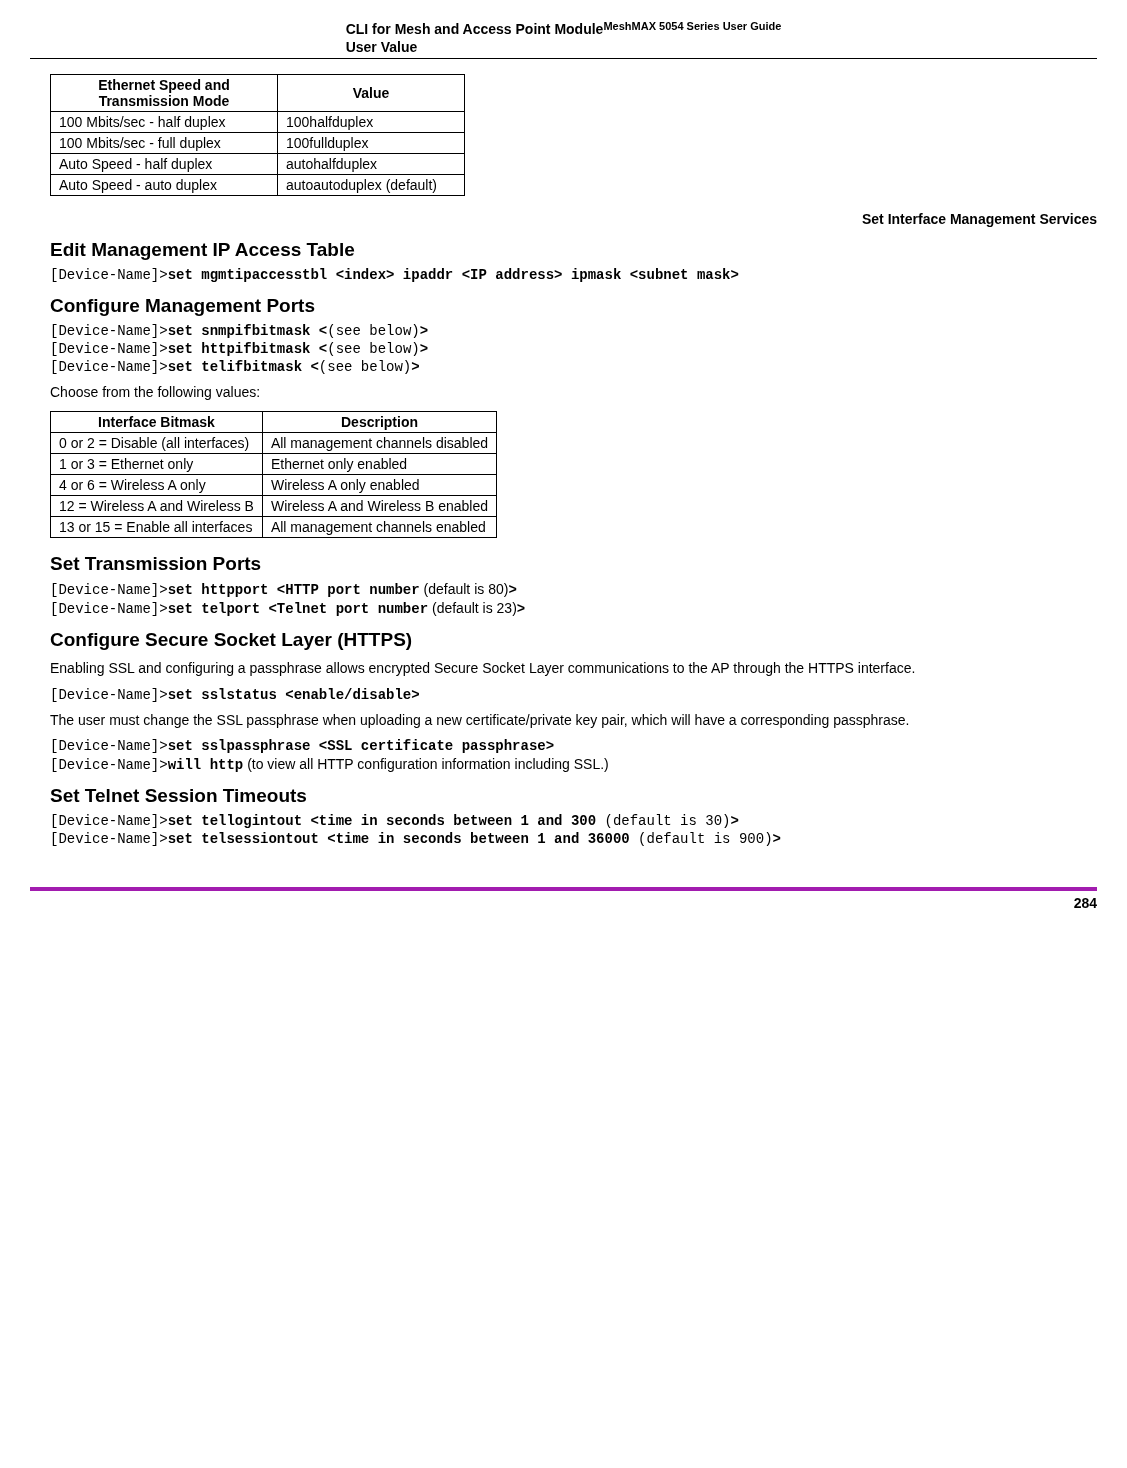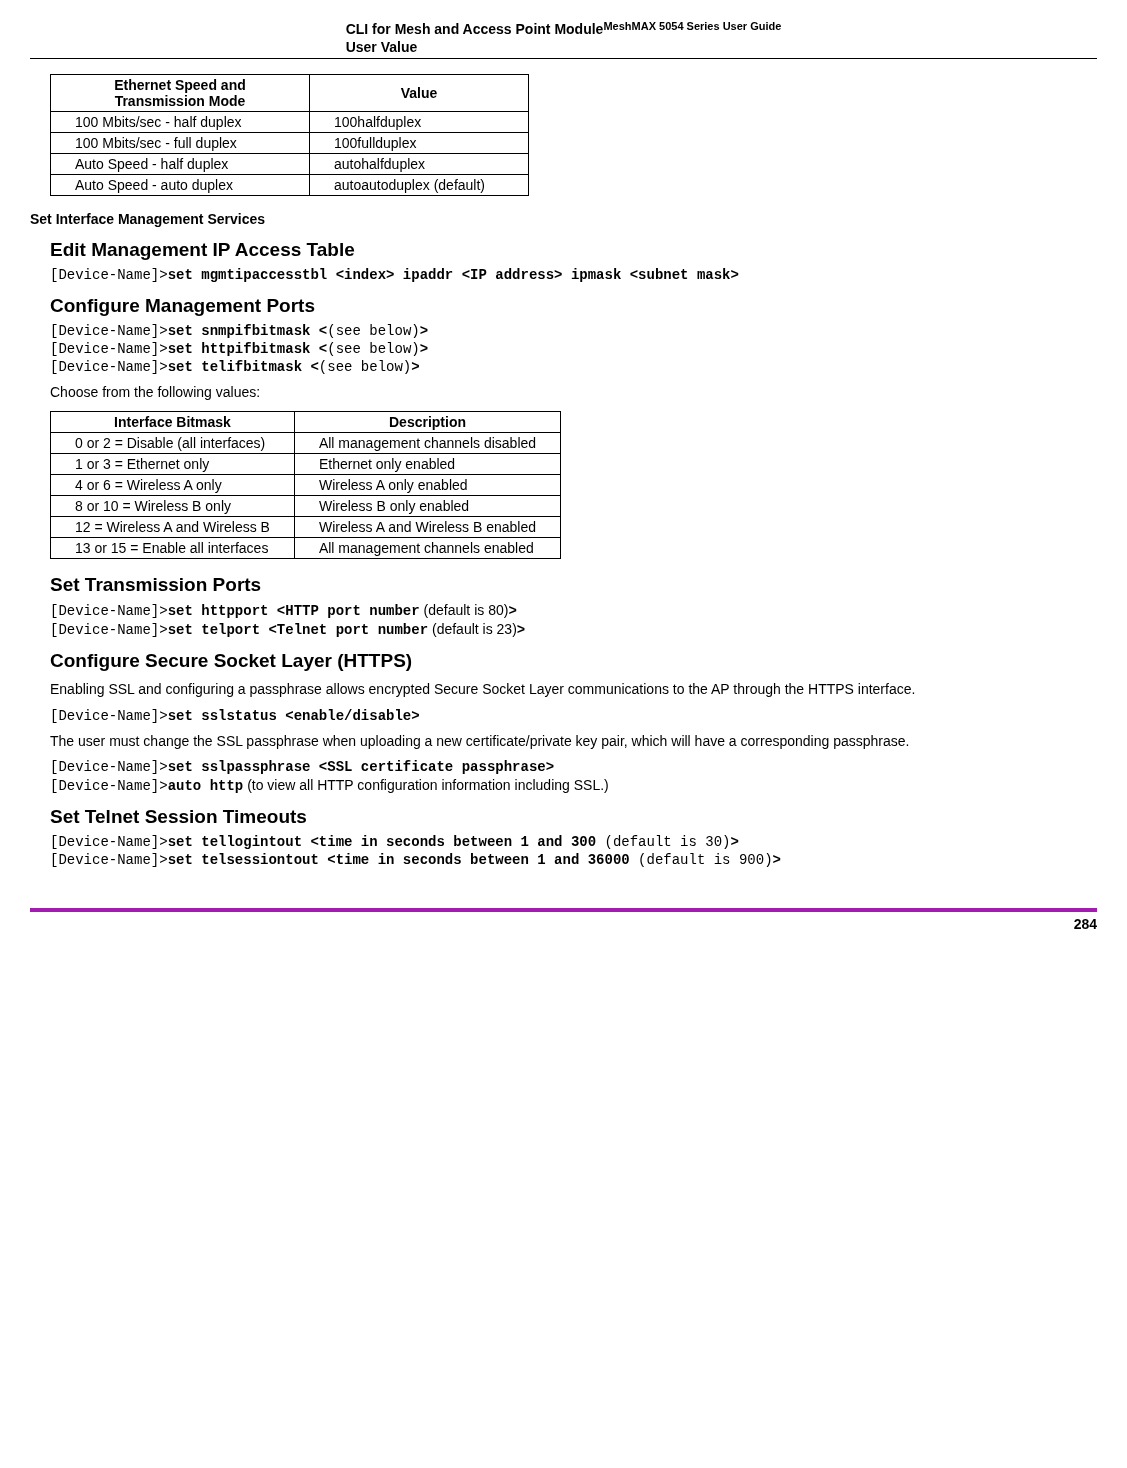--- a/index.html
+++ b/index.html
@@ -26,32 +26,33 @@
     .header-right {
       font-weight: bold;
       font-size: 11px;
     }
     table {
       border-collapse: collapse;
       margin-bottom: 15px;
     }
     table th, table td {
       border: 1px solid #000;
-      padding: 2px 24px;
+      padding: 2px 8px;
       text-align: left;
       font-size: 14px;
     }
     table th {
       font-weight: bold;
       text-align: center;
     }
     .section-heading {
       font-weight: bold;
       font-size: 14px;
       margin: 10px 0 8px 0;
+      text-align: right;
     }
     .subsection-heading {
       font-weight: bold;
       font-size: 19px;
       margin: 12px 0 6px 20px;
     }
     .mono {
       font-family: "Courier New", monospace;
       font-size: 14px;
       margin: 2px 0 2px 20px;
@@ -136,44 +137,40 @@
       </tr>
   <tr>
         <td>1 or 3 = Ethernet only</td>
         <td>Ethernet only enabled</td>
       </tr>
   <tr>
         <td>4 or 6 = Wireless A only</td>
         <td>Wireless A only enabled</td>
       </tr>
   <tr>
-        <td>8 or 10 = Wireless B only</td>
-        <td>Wireless B only enabled</td>
-      </tr>
-  <tr>
         <td>12 = Wireless A and Wireless B</td>
         <td>Wireless A and Wireless B enabled</td>
       </tr>
   <tr>
         <td>13 or 15 = Enable all interfaces</td>
         <td>All management channels enabled</td>
       </tr>
 </tbody>
   </table>
 
 <div class="subsection-heading">Set Transmission Ports</div>
 <div class="mono"><span>[Device-Name]&gt;</span><b>set httpport &lt;HTTP port number</b><span style="font-family:Arial;"> (default is 80)</span><b>&gt;</b></div>
 <div class="mono"><span>[Device-Name]&gt;</span><b>set telport &lt;Telnet port number</b><span style="font-family:Arial;"> (default is 23)</span><b>&gt;</b></div>
 
 <div class="subsection-heading">Configure Secure Socket Layer (HTTPS)</div>
 <div class="body-text">Enabling SSL and configuring a passphrase allows encrypted Secure Socket Layer communications to the AP through the HTTPS interface.</div>
 <div class="mono"><span>[Device-Name]&gt;</span><b>set sslstatus &lt;enable/disable&gt;</b></div>
 <div class="body-text">The user must change the SSL passphrase when uploading a new certificate/private key pair, which will have a corresponding passphrase.</div>
 <div class="mono"><span>[Device-Name]&gt;</span><b>set sslpassphrase &lt;SSL certificate passphrase&gt;</b></div>
-<div class="mono"><span>[Device-Name]&gt;</span><b>auto http</b><span style="font-family:Arial;"> (to view all HTTP configuration information including SSL.)</span></div>
+<div class="mono"><span>[Device-Name]&gt;</span><b>will http</b><span style="font-family:Arial;"> (to view all HTTP configuration information including SSL.)</span></div>
 
 <div class="subsection-heading">Set Telnet Session Timeouts</div>
 <div class="mono"><span>[Device-Name]&gt;</span><b>set tellogintout &lt;time in seconds between 1 and 300 </b><span>(default is 30)</span><b>&gt;</b></div>
 <div class="mono"><span>[Device-Name]&gt;</span><b>set telsessiontout &lt;time in seconds between 1 and 36000 </b><span>(default is 900)</span><b>&gt;</b></div>
 
 <div class="footer">
   <span>284</span>
 </div>
 
 </body></html>

